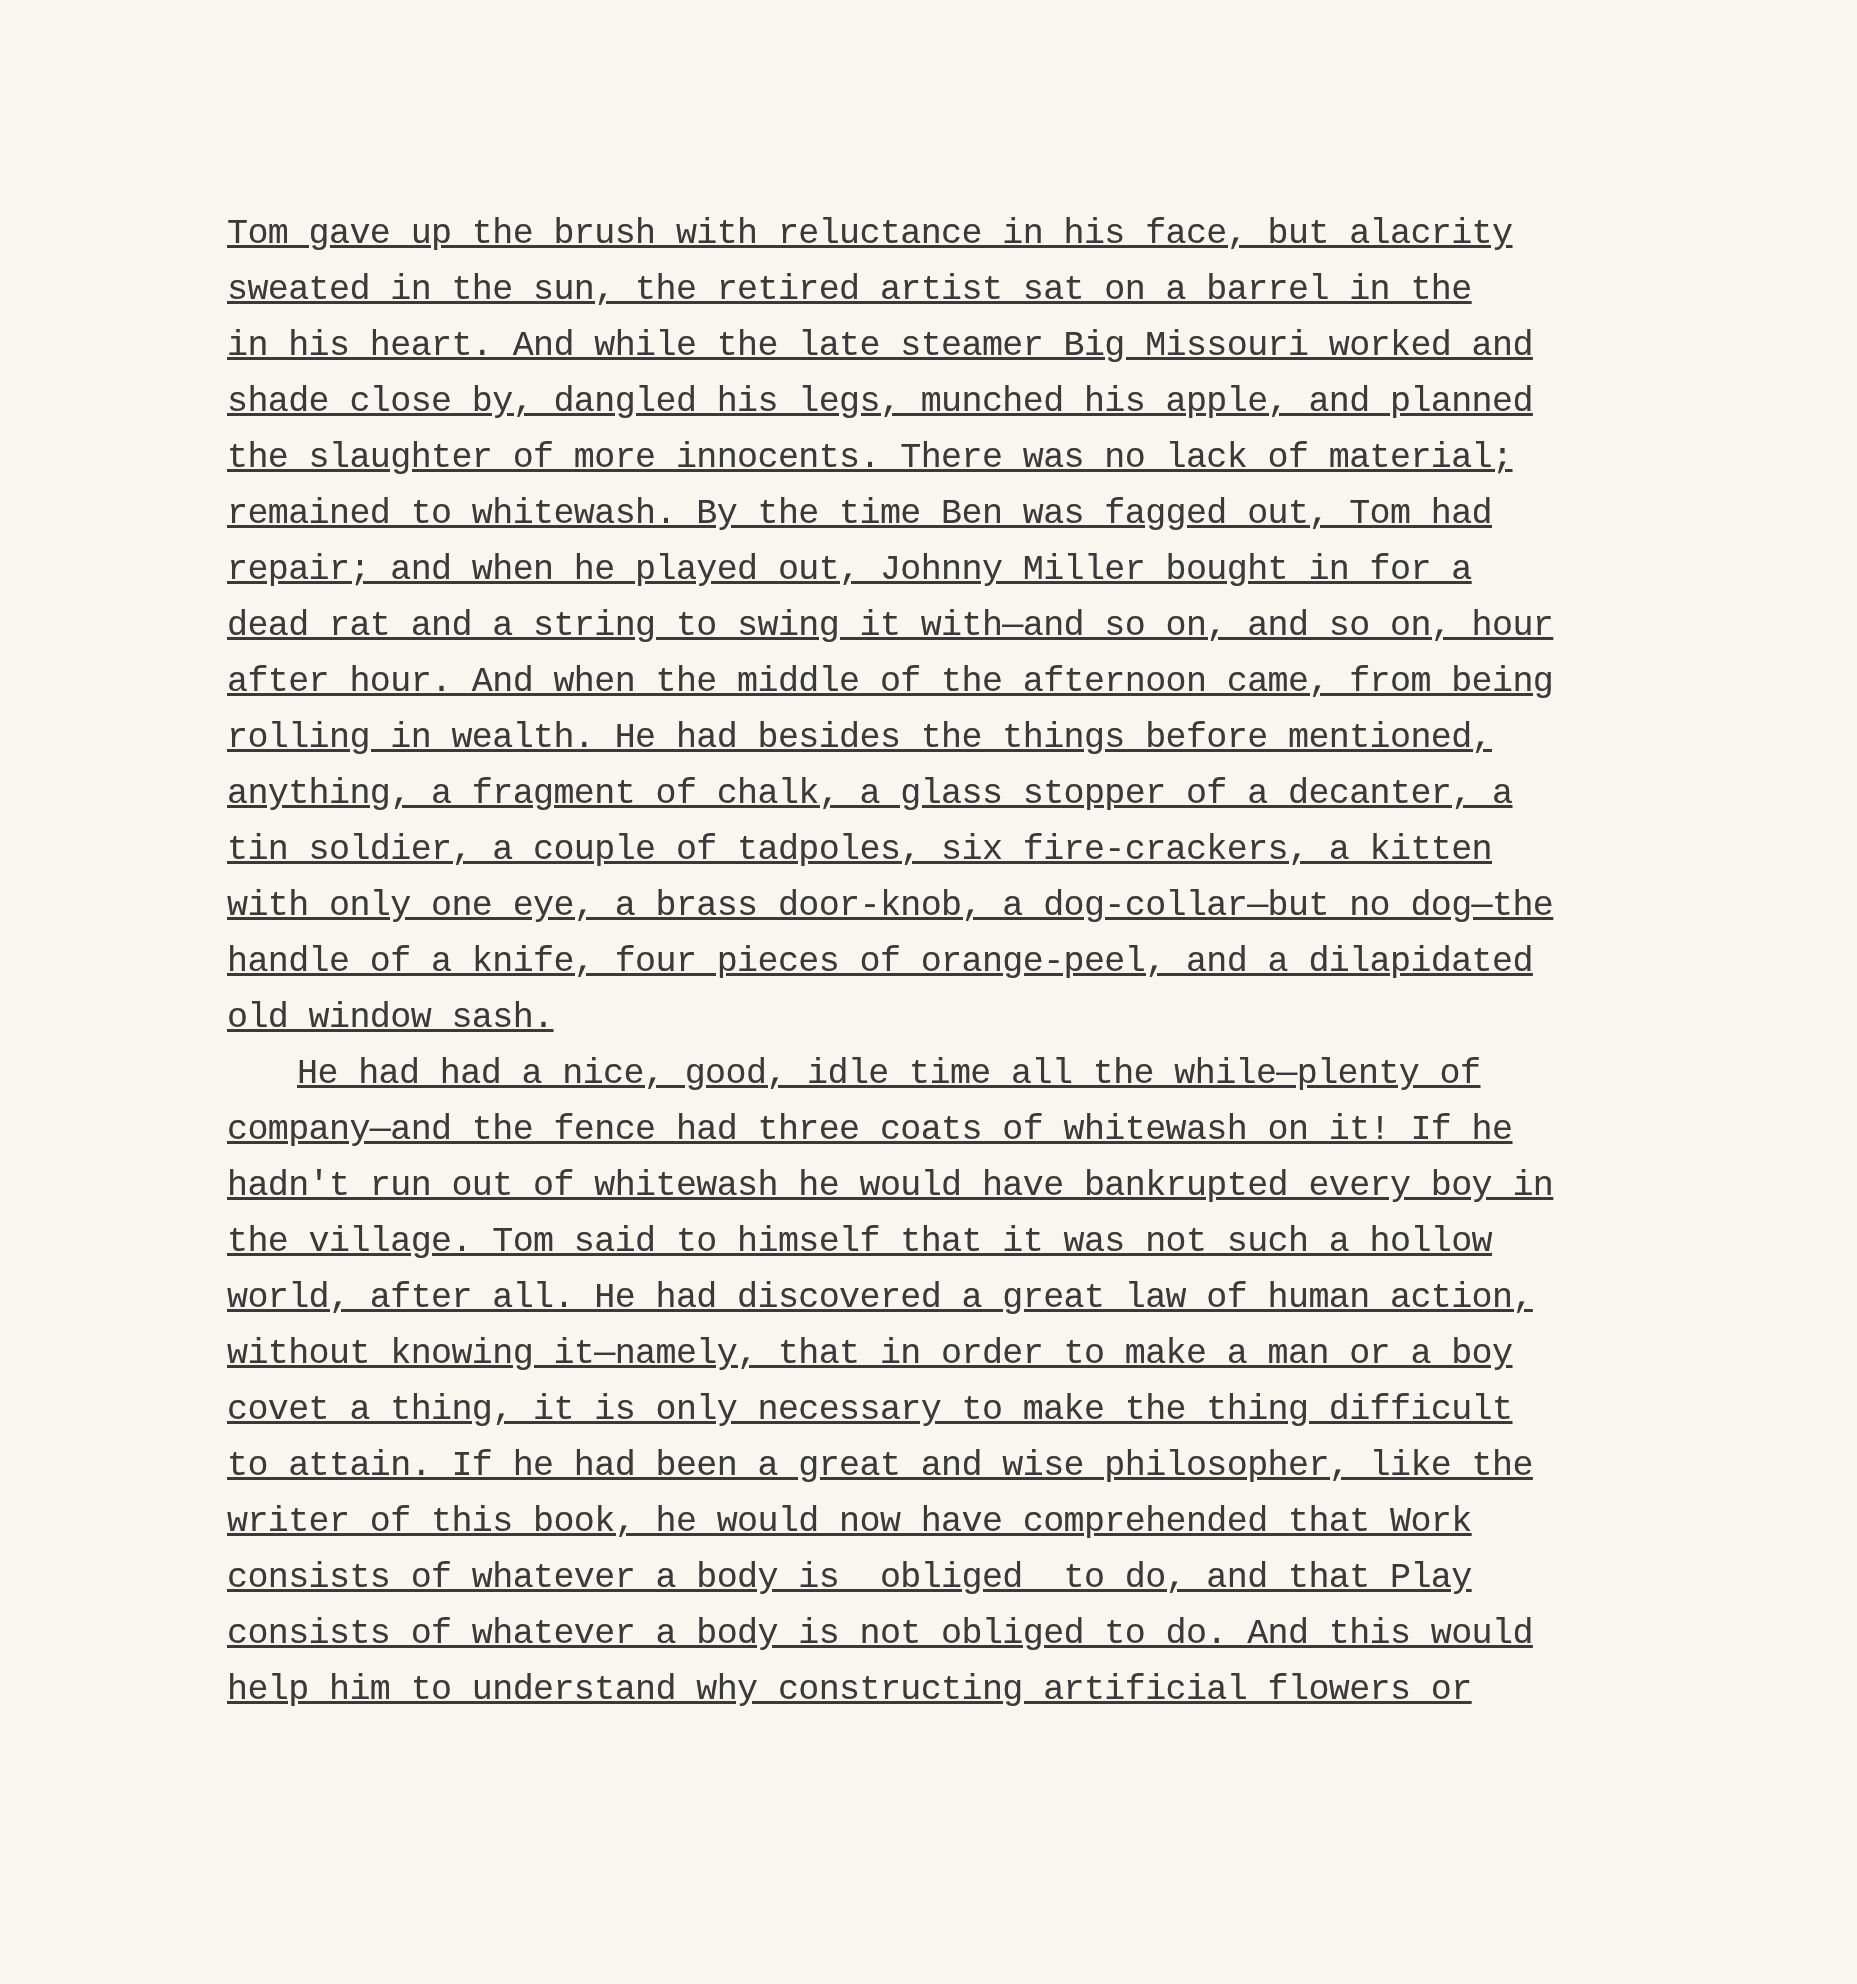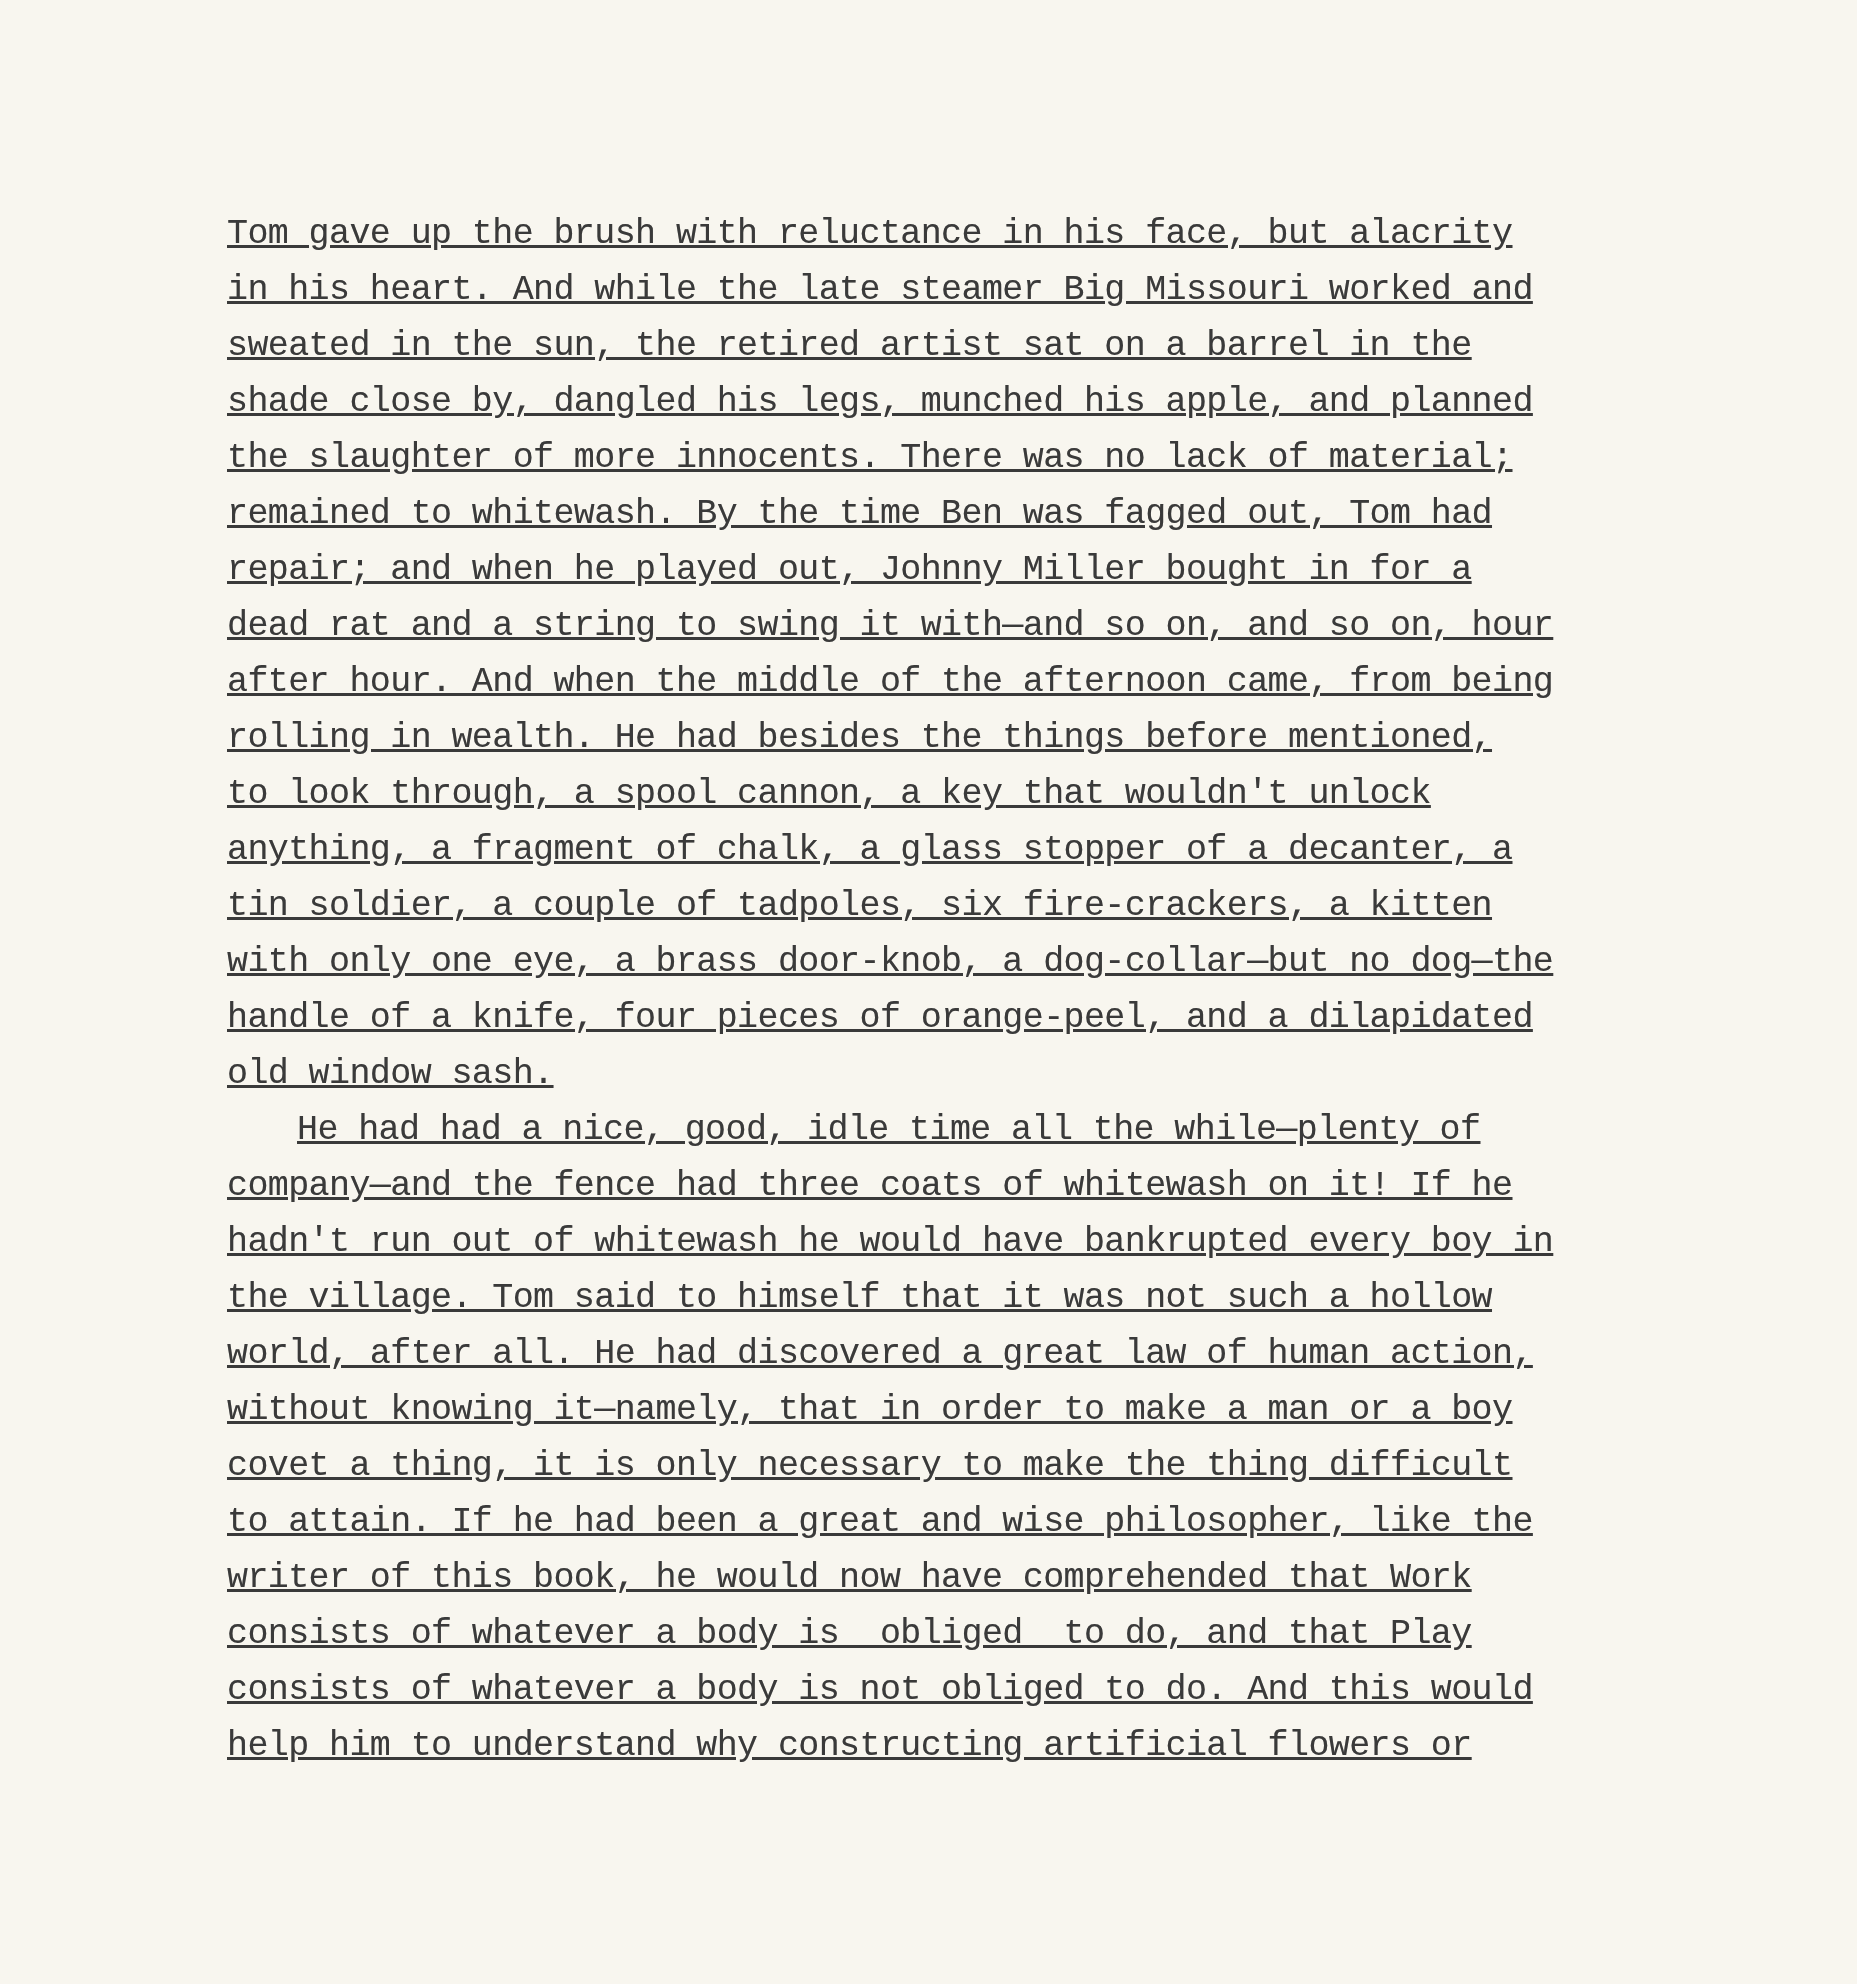--- a/index.html
+++ b/index.html
@@ -33,30 +33,29 @@
     .line.indent {
       padding-left: 70px;
     }
   </style>
 </head>
 <body>
 
 <div class="page">
   <div class="paragraph">
     <span class="line">Tom gave up the brush with reluctance in his face, but alacrity</span>
+    <span class="line">sweated in the sun, the retired artist sat on a barrel in the</span>
     <span class="line">in his heart. And while the late steamer Big Missouri worked and</span>
-    <span class="line">sweated in the sun, the retired artist sat on a barrel in the</span>
     <span class="line">shade close by, dangled his legs, munched his apple, and planned</span>
     <span class="line">the slaughter of more innocents. There was no lack of material;</span>
     <span class="line">remained to whitewash. By the time Ben was fagged out, Tom had</span>
     <span class="line">repair; and when he played out, Johnny Miller bought in for a</span>
     <span class="line">dead rat and a string to swing it with—and so on, and so on, hour</span>
     <span class="line">after hour. And when the middle of the afternoon came, from being</span>
     <span class="line">rolling in wealth. He had besides the things before mentioned,</span>
-    <span class="line">to look through, a spool cannon, a key that wouldn't unlock</span>
     <span class="line">anything, a fragment of chalk, a glass stopper of a decanter, a</span>
     <span class="line">tin soldier, a couple of tadpoles, six fire-crackers, a kitten</span>
     <span class="line">with only one eye, a brass door-knob, a dog-collar—but no dog—the</span>
     <span class="line">handle of a knife, four pieces of orange-peel, and a dilapidated</span>
     <span class="line">old window sash.</span>
   </div>
   <div class="paragraph">
     <span class="line indent">He had had a nice, good, idle time all the while—plenty of</span>
     <span class="line">company—and the fence had three coats of whitewash on it! If he</span>
     <span class="line">hadn't run out of whitewash he would have bankrupted every boy in</span>

